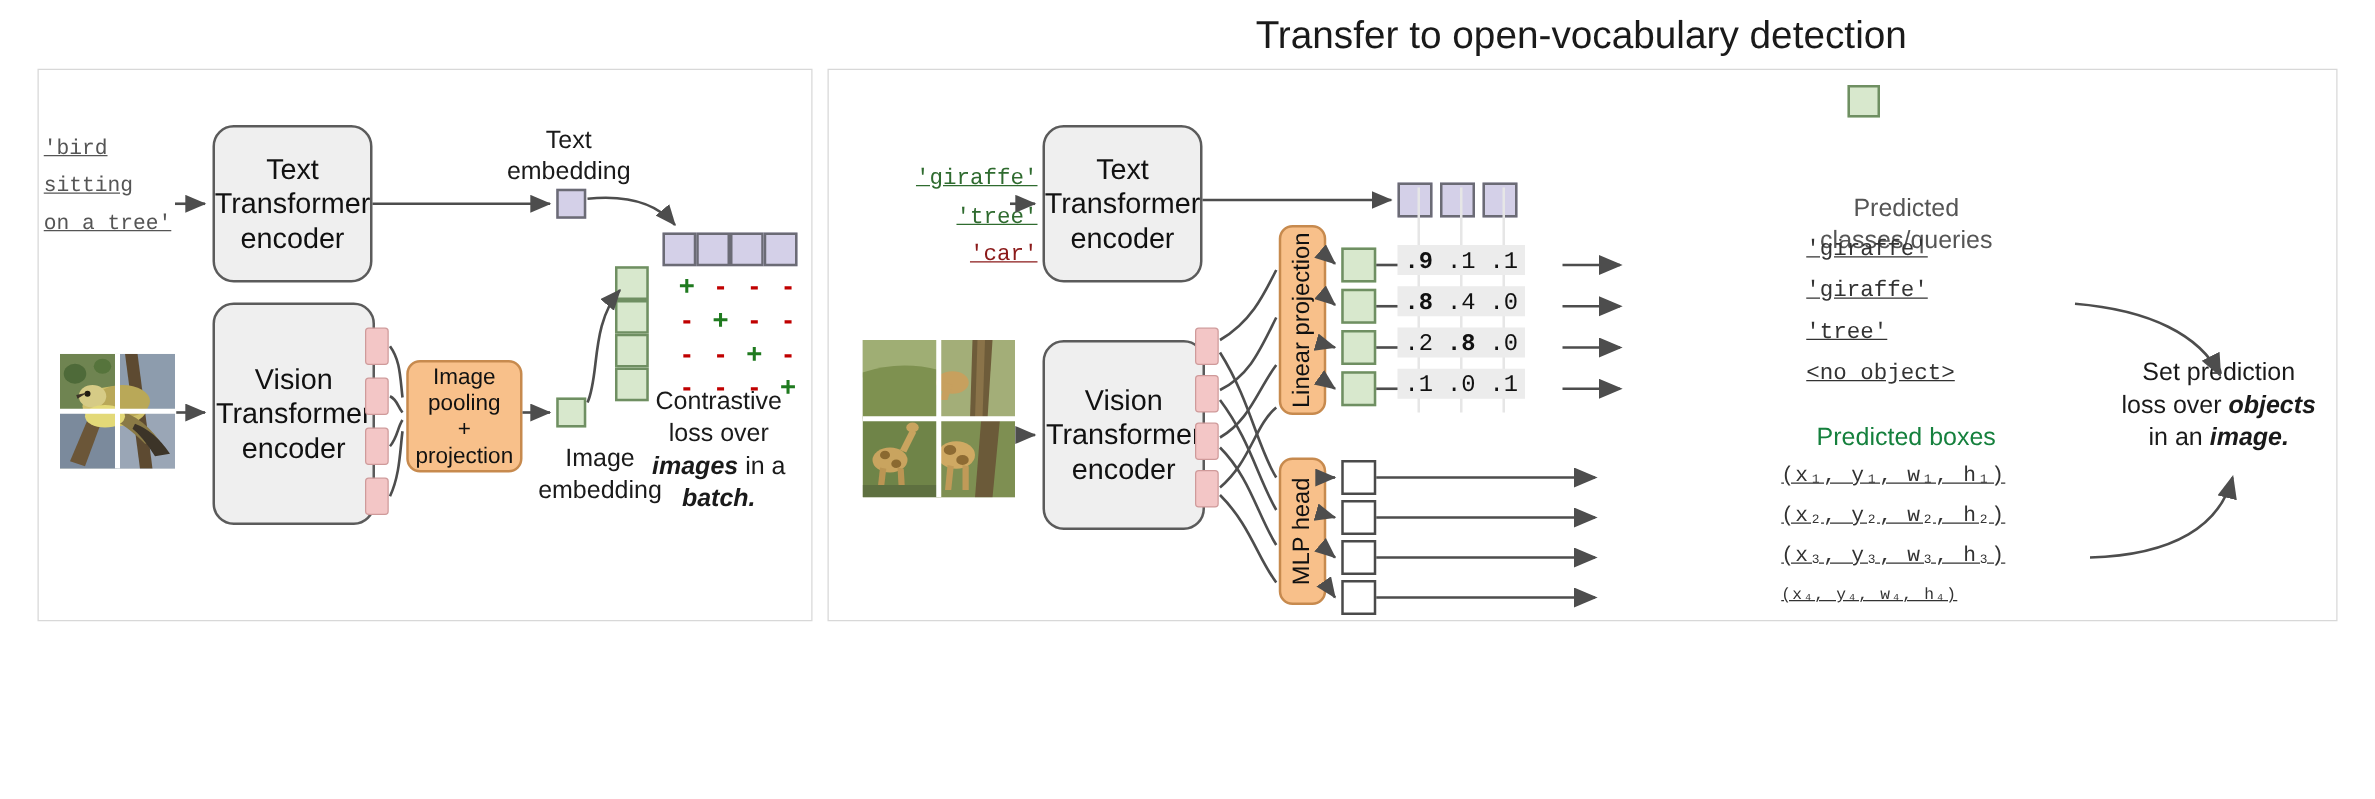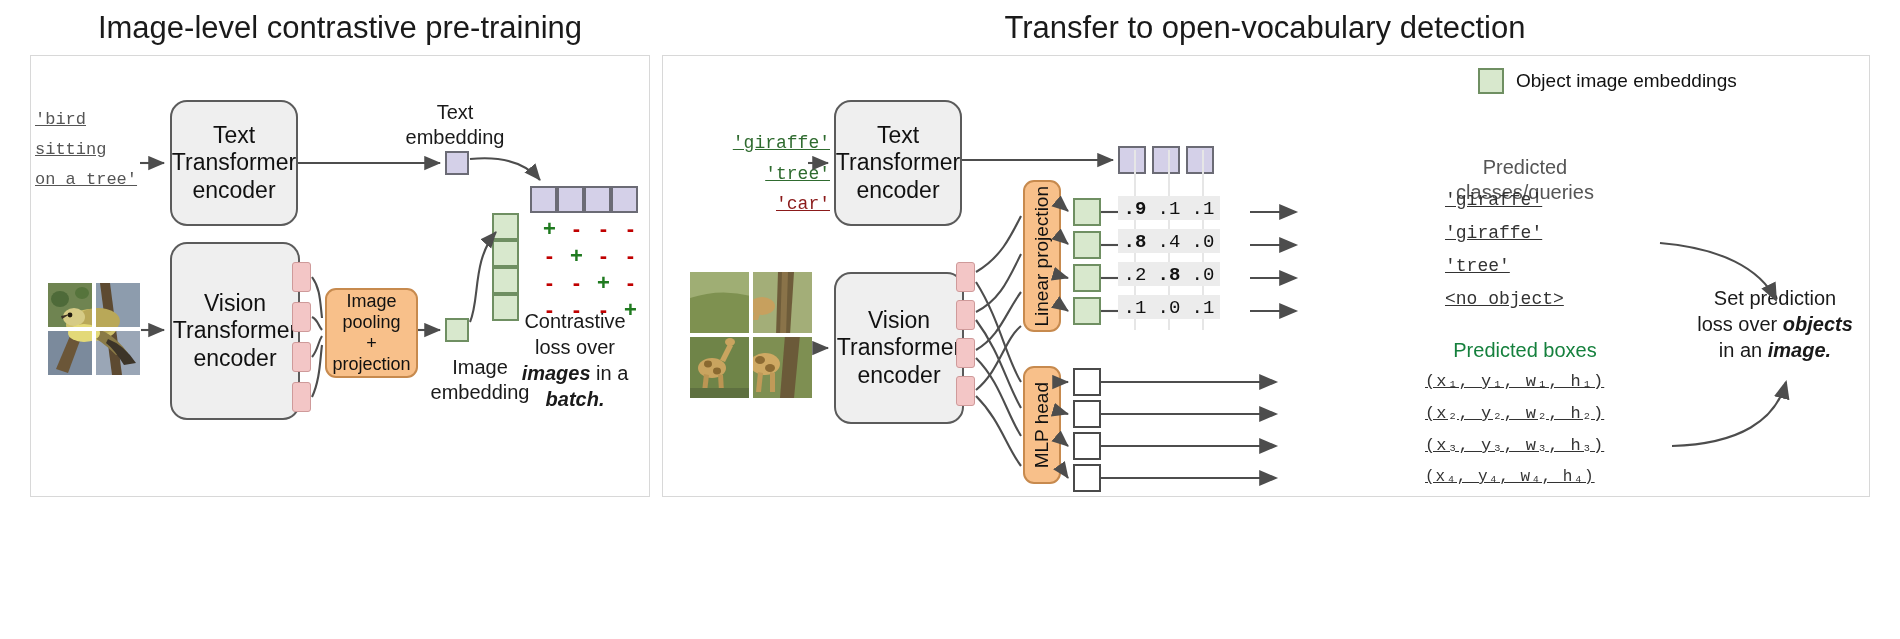--- a/index.html
+++ b/index.html
@@ -42,21 +42,20 @@
   .imgpatch{position:absolute;overflow:hidden;}
 
   svg.ov{position:absolute;left:0;top:0;width:1900px;height:639px;pointer-events:none;}
   .ital{font-style:italic;font-weight:bold;}
 </style>
 </head>
 <body>
 
 <div id="root">
 
-  <div class="panel-title" style="left:30px;top:10px;width:620px;">Image-level contrastive pre-training</div>
   <div class="panel-title" style="left:660px;top:10px;width:1210px;">Transfer to open-vocabulary detection</div>
 
   <div class="panel" style="left:30px;top:55px;width:620px;height:442px;"></div>
   <div class="panel" style="left:662px;top:55px;width:1208px;height:442px;"></div>
 
   <div class="mono txt-gray abs" style="left:35px;top:105px;width:130px;color:#555;font-size:17px;line-height:1.75;text-align:left;">'bird
 sitting
 on a tree'</div>
 
   <div class="encbox" style="left:170px;top:100px;width:128px;height:126px;">
@@ -268,33 +267,32 @@
       <div class="mono" style="position: absolute; left: 0px; top: 56px; font-size: 18px; color: rgb(51, 51, 51);">'tree'</div>
       <div class="mono" style="position: absolute; left: 0px; top: 89px; font-size: 18px; color: rgb(51, 51, 51);">&lt;no object&gt;</div>
     </div>
 
   <div class="txt txt-gray" style="left:1420px;top:338px;width:210px;color:#15803d;">Predicted boxes</div>
 
   <div id="predicted-boxes" style="position:absolute;left:1425px;top:370px;width:250px;">
       <div class="mono" style="position: absolute; left: 0px; top: 2px; font-size: 17px; color: rgb(51, 51, 51); letter-spacing: 1px;">(x₁, y₁, w₁, h₁)</div>
       <div class="mono" style="position: absolute; left: 0px; top: 34px; font-size: 17px; color: rgb(51, 51, 51); letter-spacing: 1px;">(x₂, y₂, w₂, h₂)</div>
       <div class="mono" style="position: absolute; left: 0px; top: 66px; font-size: 17px; color: rgb(51, 51, 51); letter-spacing: 1px;">(x₃, y₃, w₃, h₃)</div>
-      <div class="mono" style="position: absolute; left: 0px; top: 98px; font-size: 16px; color: rgb(51, 51, 51); letter-spacing: 1px;">(x₄, y₄, w₄, h₄)</div>
+      <div class="mono" style="position: absolute; left: 0px; top: 98px; font-size: 13px; color: rgb(51, 51, 51); letter-spacing: 1px;">(x₄, y₄, w₄, h₄)</div>
     </div>
 
   <div class="txt" style="left:1660px;top:285px;width:230px;text-align:center;line-height:1.3;">
     <div>Set prediction</div>
     <div><span>loss over </span><span class="ital">objects</span></div>
     <div><span>in an </span><span class="ital">image.</span></div>
   </div>
 
   <div class="abs" style="left:1478px;top:68px;width:400px;">
     <div style="display:flex;align-items:center;gap:12px;margin-bottom:8px;">
       <span style="display:inline-block;width:26px;height:26px;background:#d8e8cd;border:2px solid #6f8f62;box-sizing:border-box;"></span>
-      <span class="legend" style="position:static;">Object image embeddings</span>
     </div>
   </div>
 
   <svg class="ov" viewBox="0 0 1900 639">
     <defs>
       <marker id="ah" markerWidth="9" markerHeight="9" refX="7.5" refY="3.4" orient="auto">
         <path d="M0,0 L8,3.4 L0,6.8 z" fill="#4d4d4d"></path>
       </marker>
       <marker id="ah2" markerWidth="10" markerHeight="10" refX="8" refY="3.8" orient="auto">
         <path d="M0,0 L9,3.8 L0,7.6 z" fill="#4d4d4d"></path>

